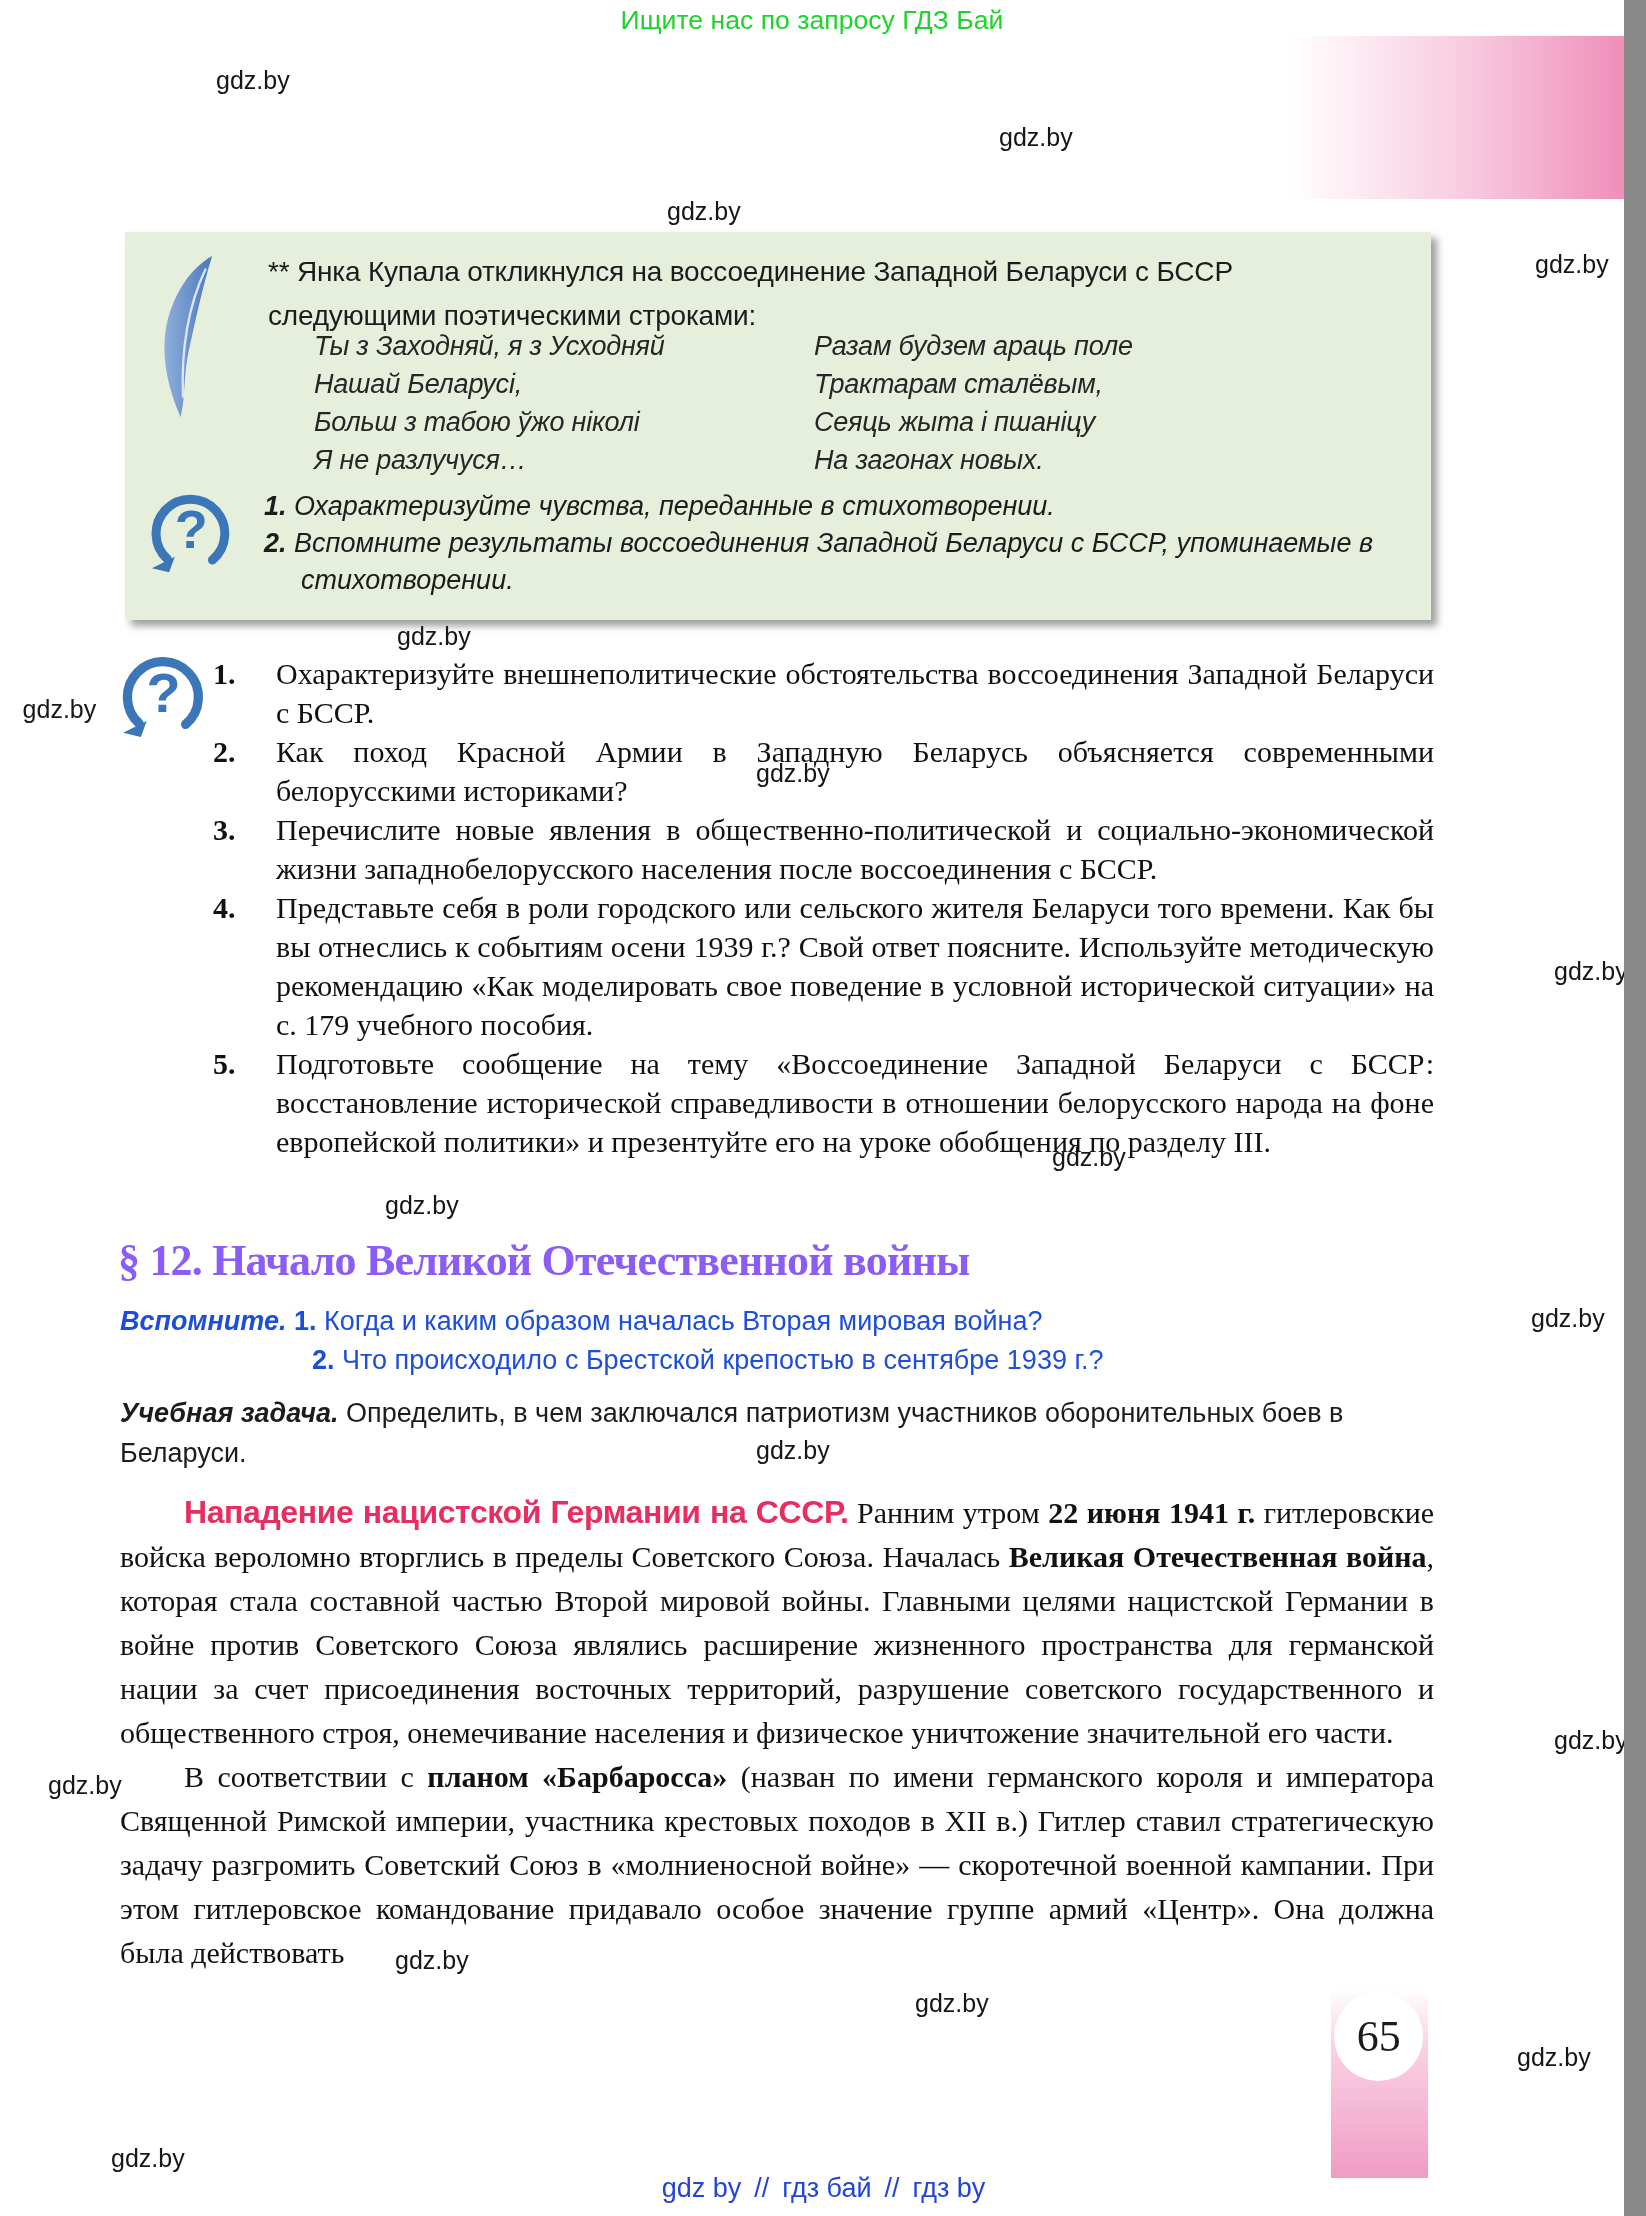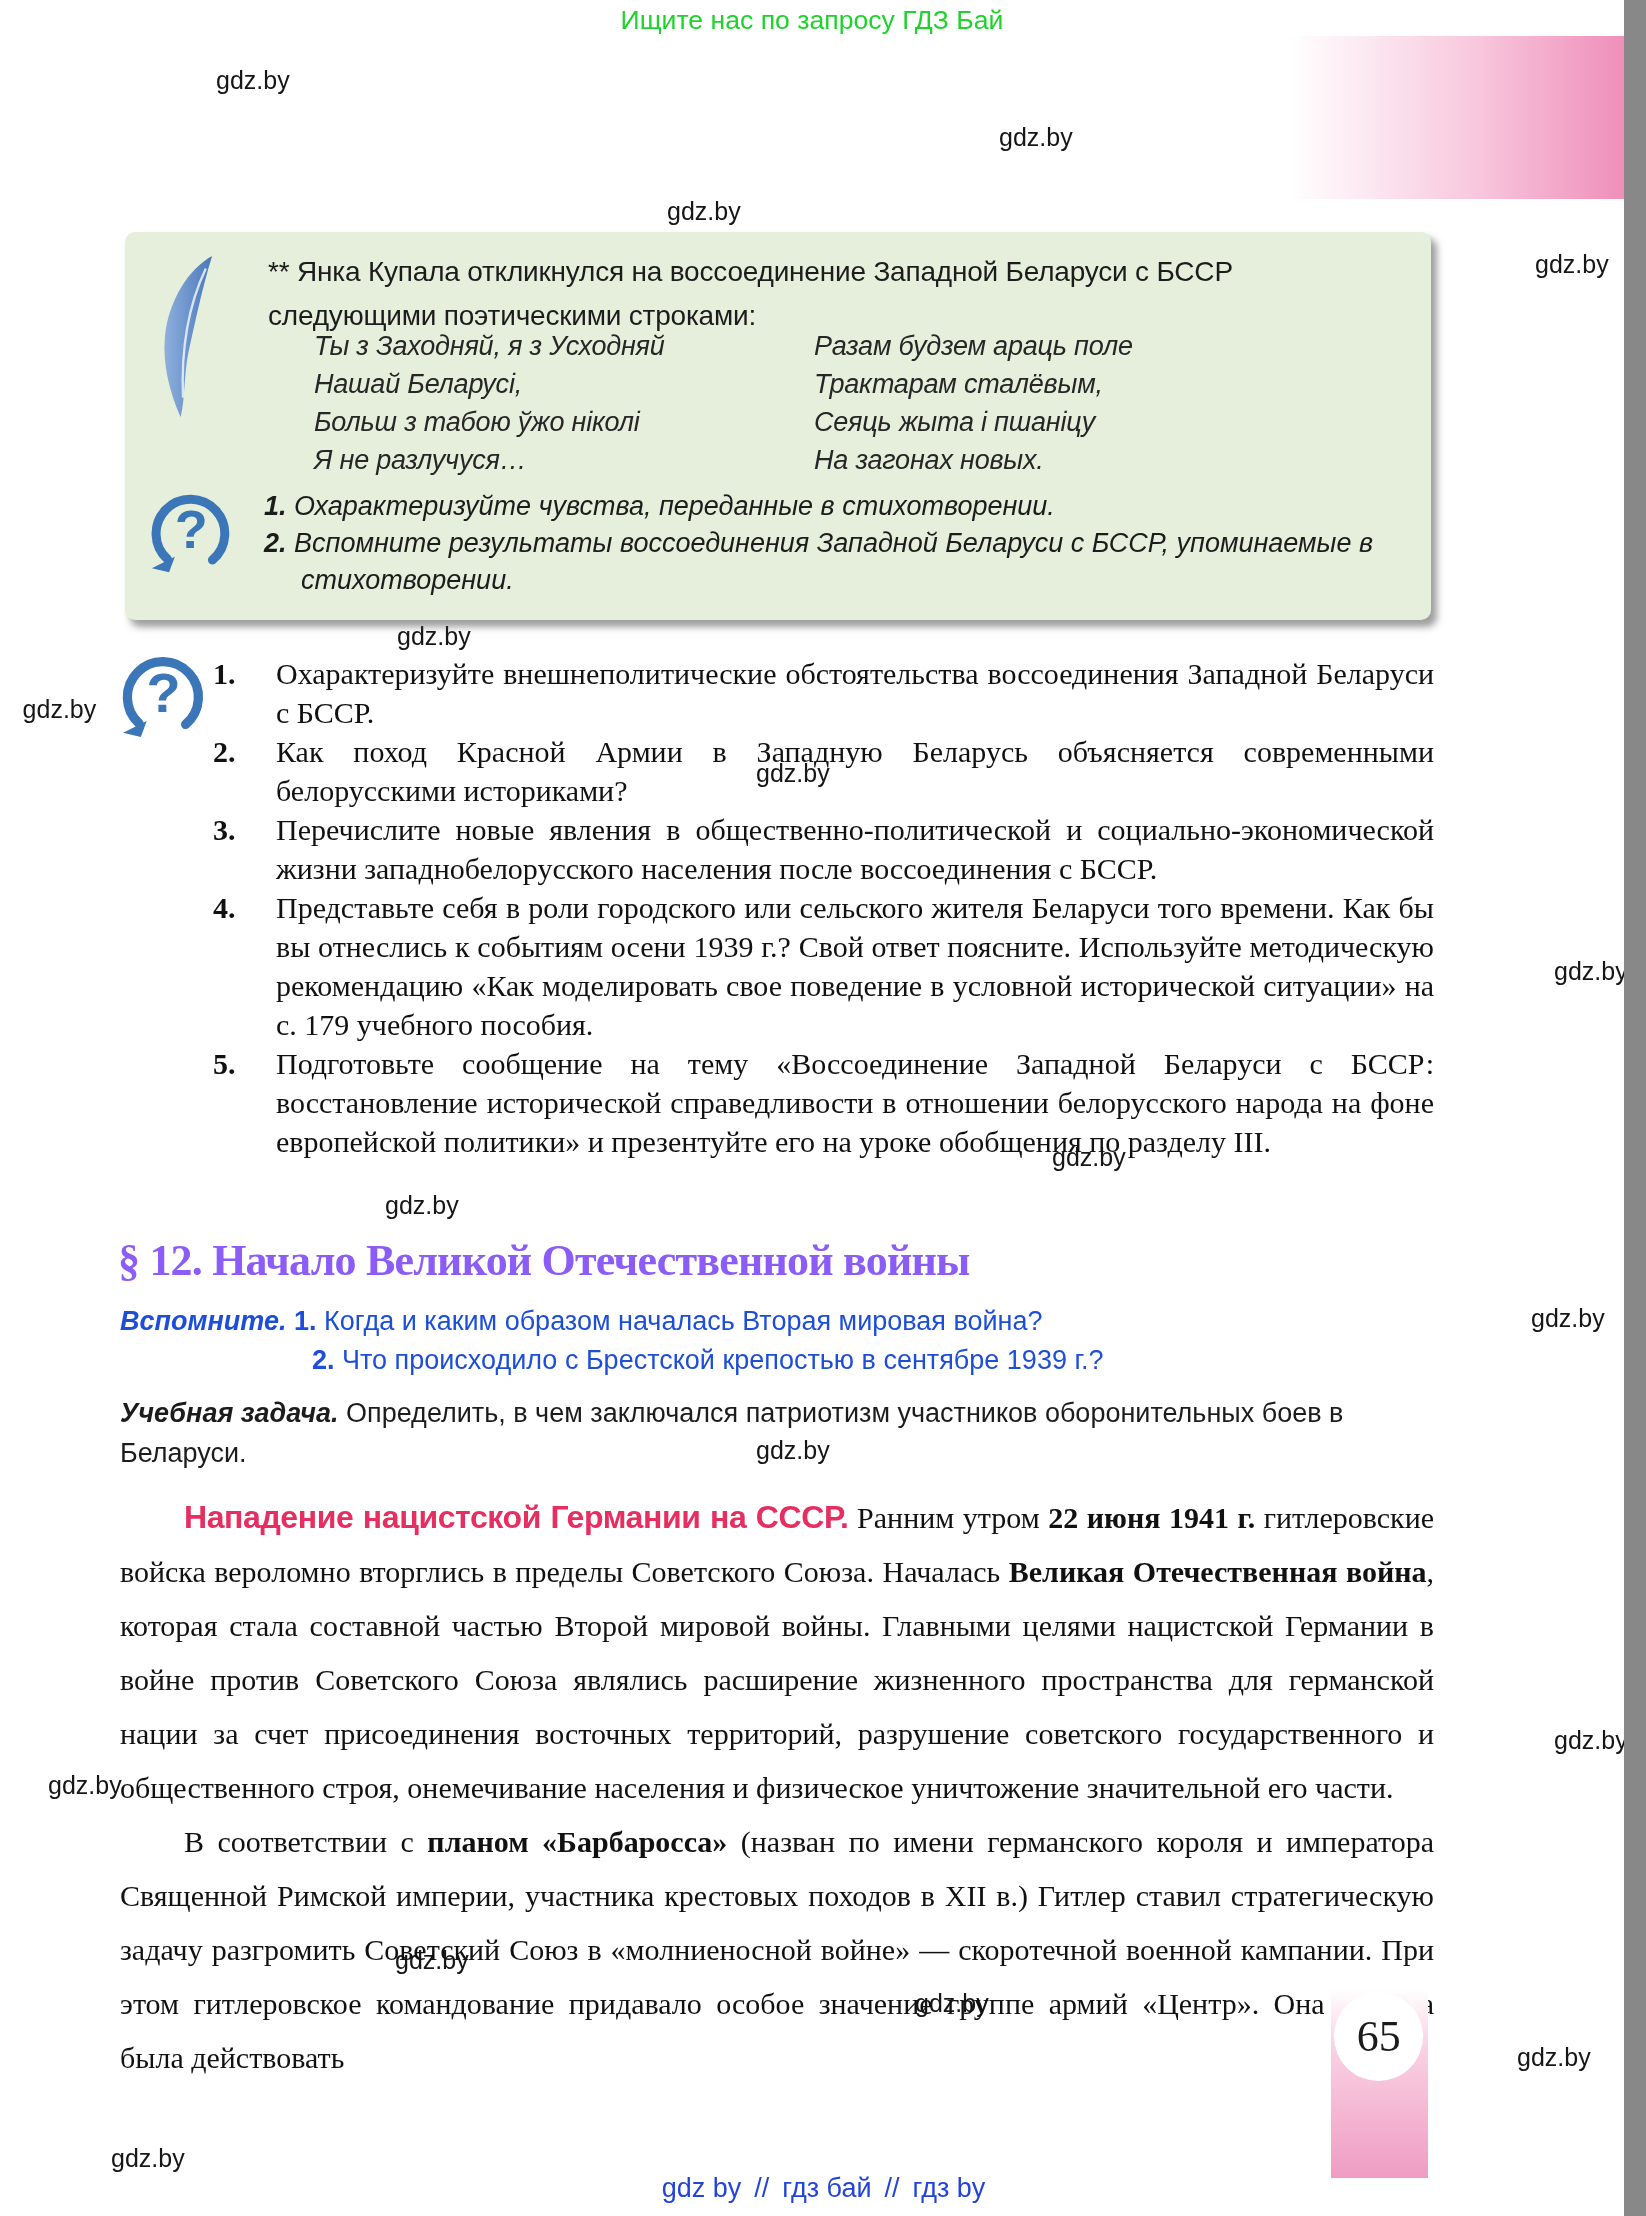--- a/index.html
+++ b/index.html
@@ -18,21 +18,21 @@
   .page-circle{position:absolute;left:3.2px;top:3.2px;width:89px;height:89px;background:#fff;
                border-radius:50%;display:flex;align-items:center;justify-content:center;
                font-family:"Liberation Serif",serif;font-size:44px;color:#1b1b1b;}
 
   
   .wm{position:absolute;font-family:"Liberation Sans",sans-serif;font-size:25px;
       color:#161616;white-space:nowrap;}
 
   
   .quote-box{position:absolute;left:125px;top:232px;width:1306px;height:388px;
-             background:#e5efdc;border-radius:10px;box-shadow:5.6px 6.4px 7.3px rgba(80,80,80,.55);}
+             background:#e5efdc;border-radius:0;box-shadow:5.6px 6.4px 7.3px rgba(80,80,80,.55);}
   .quill{position:absolute;left:32px;top:21px;width:63px;height:168px;}
   .qb-intro{position:absolute;left:143px;top:17.7px;width:1135px;margin:0;
             font-family:"Liberation Sans",sans-serif;font-size:28px;line-height:44px;
             color:#1c1c1c;letter-spacing:-0.2px;}
   .poem{position:absolute;font-family:"Liberation Sans",sans-serif;font-style:italic;
         font-size:27px;line-height:38px;color:#262626;letter-spacing:-0.2px;}
   .poem-left{left:189px;top:95px;}
   .poem-right{left:689px;top:95px;}
   .qb-qicon{position:absolute;left:22px;top:260px;width:90px;height:82px;}
   .qicon2{position:absolute;left:118px;top:654px;width:93px;height:85px;}
@@ -57,21 +57,21 @@
   .remember{position:absolute;left:120px;top:1302px;width:1386px;
             font-family:"Liberation Sans",sans-serif;font-size:27px;line-height:39px;color:#1d4ed8;}
   .rem-line2{padding-left:192px;}
   .bi{font-weight:bold;font-style:italic;}
   .bnum{font-weight:bold;}
   .task{position:absolute;left:120px;top:1393px;width:1314px;
         font-family:"Liberation Sans",sans-serif;font-size:27px;line-height:40px;color:#1c1c1c;}
 
   
   .body-text{position:absolute;left:120px;top:1490px;width:1314px;
-             font-size:30px;line-height:54px;color:#111;text-align:justify;}
+             font-size:30px;line-height:44px;color:#111;text-align:justify;}
   .body-text p{margin:0;text-indent:64px;}
   .lead-pink{font-family:"Liberation Sans",sans-serif;font-weight:bold;
              font-size:32px;color:#e62e60;letter-spacing:-0.4px;}
 
   
   .publisher{position:absolute;left:0;top:2020px;width:1647px;text-align:center;
              font-family:"Liberation Sans",sans-serif;font-size:35px;letter-spacing:1.2px;
              color:#efa3c8;}
   .bottom-links{position:absolute;left:0;top:2173px;width:1647px;text-align:center;
                 font-family:"Liberation Sans",sans-serif;font-size:27px;color:#2344d8;}

